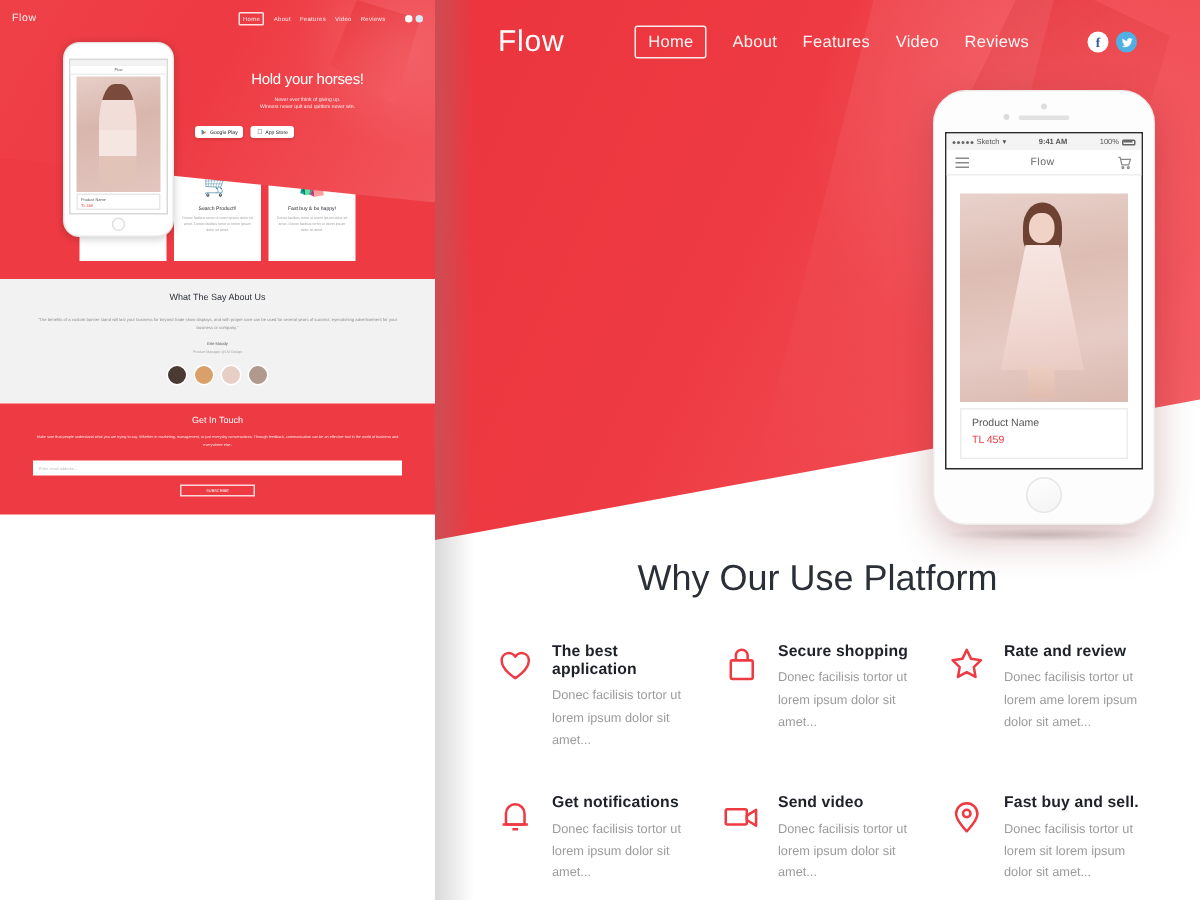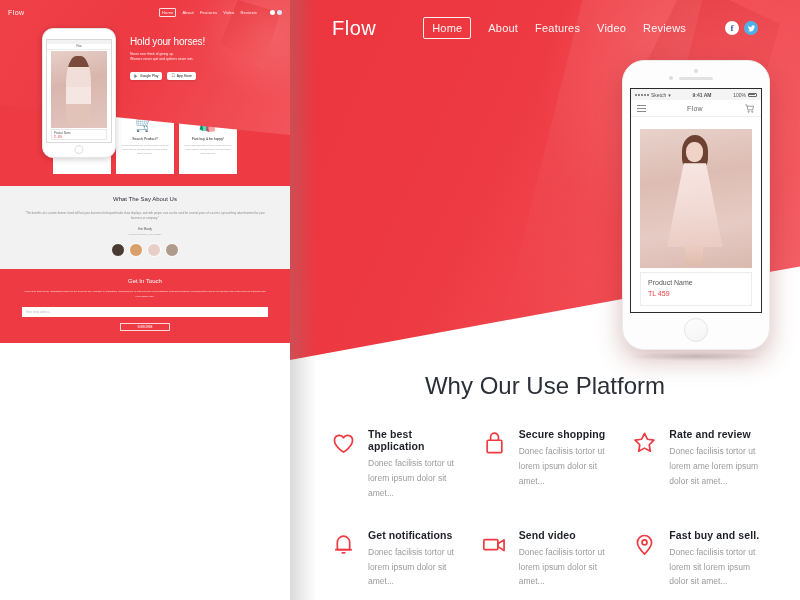--- a/index.html
+++ b/index.html
@@ -62,21 +62,21 @@
     background: linear-gradient(180deg, #7a4b3c 0 16%, #f2ded8 16% 46%, #f6e6e2 46% 72%, #e2c3b8 72% 100%);
     border-radius: 40% 40% 12% 12%;
   }
   .t-pinfo { position: absolute; left: 4px; right: 4px; bottom: 2px; height: 11px;
              background: #fff; border: .5px solid #e8e8e8; padding: 1.5px 2px; }
   .t-pn { font-size: 2.6px; color: #555; }
   .t-pp { font-size: 2.6px; color: #ee3a42; margin-top: 1px; }
   .t-home { position: absolute; left: 50%; transform: translateX(-50%); bottom: 3px;
             width: 9px; height: 9px; border-radius: 50%; border: .5px solid #e0e0e0; }
 
-  .t-htxt { position: absolute; left: 130px; top: 36px; width: 150px; }
+  .t-htxt { position: absolute; left: 130px; top: 48px; width: 150px; text-align: center; }
   .t-h1 { color: #fff; font-size: 10px; letter-spacing: -.2px; }
   .t-p { color: rgba(255,255,255,.9); font-size: 3.4px; line-height: 1.6; margin-top: 5px; }
   .t-btns { display: flex; gap: 5px; margin-top: 9px; }
   .t-btn { background: #fff; border-radius: 2px; padding: 2px 4px; display: flex;
            align-items: center; gap: 2px; font-size: 3.4px; color: #222;
            box-shadow: 0 1px 2px rgba(0,0,0,.12); }
   .t-gp { width: 4px; height: 4px; }
   .t-ap { font-size: 4.5px; line-height: 1; }
 
   .t-sec-title { text-align: center; font-size: 7px; color: #2b2f38; margin-top: 10px; }

